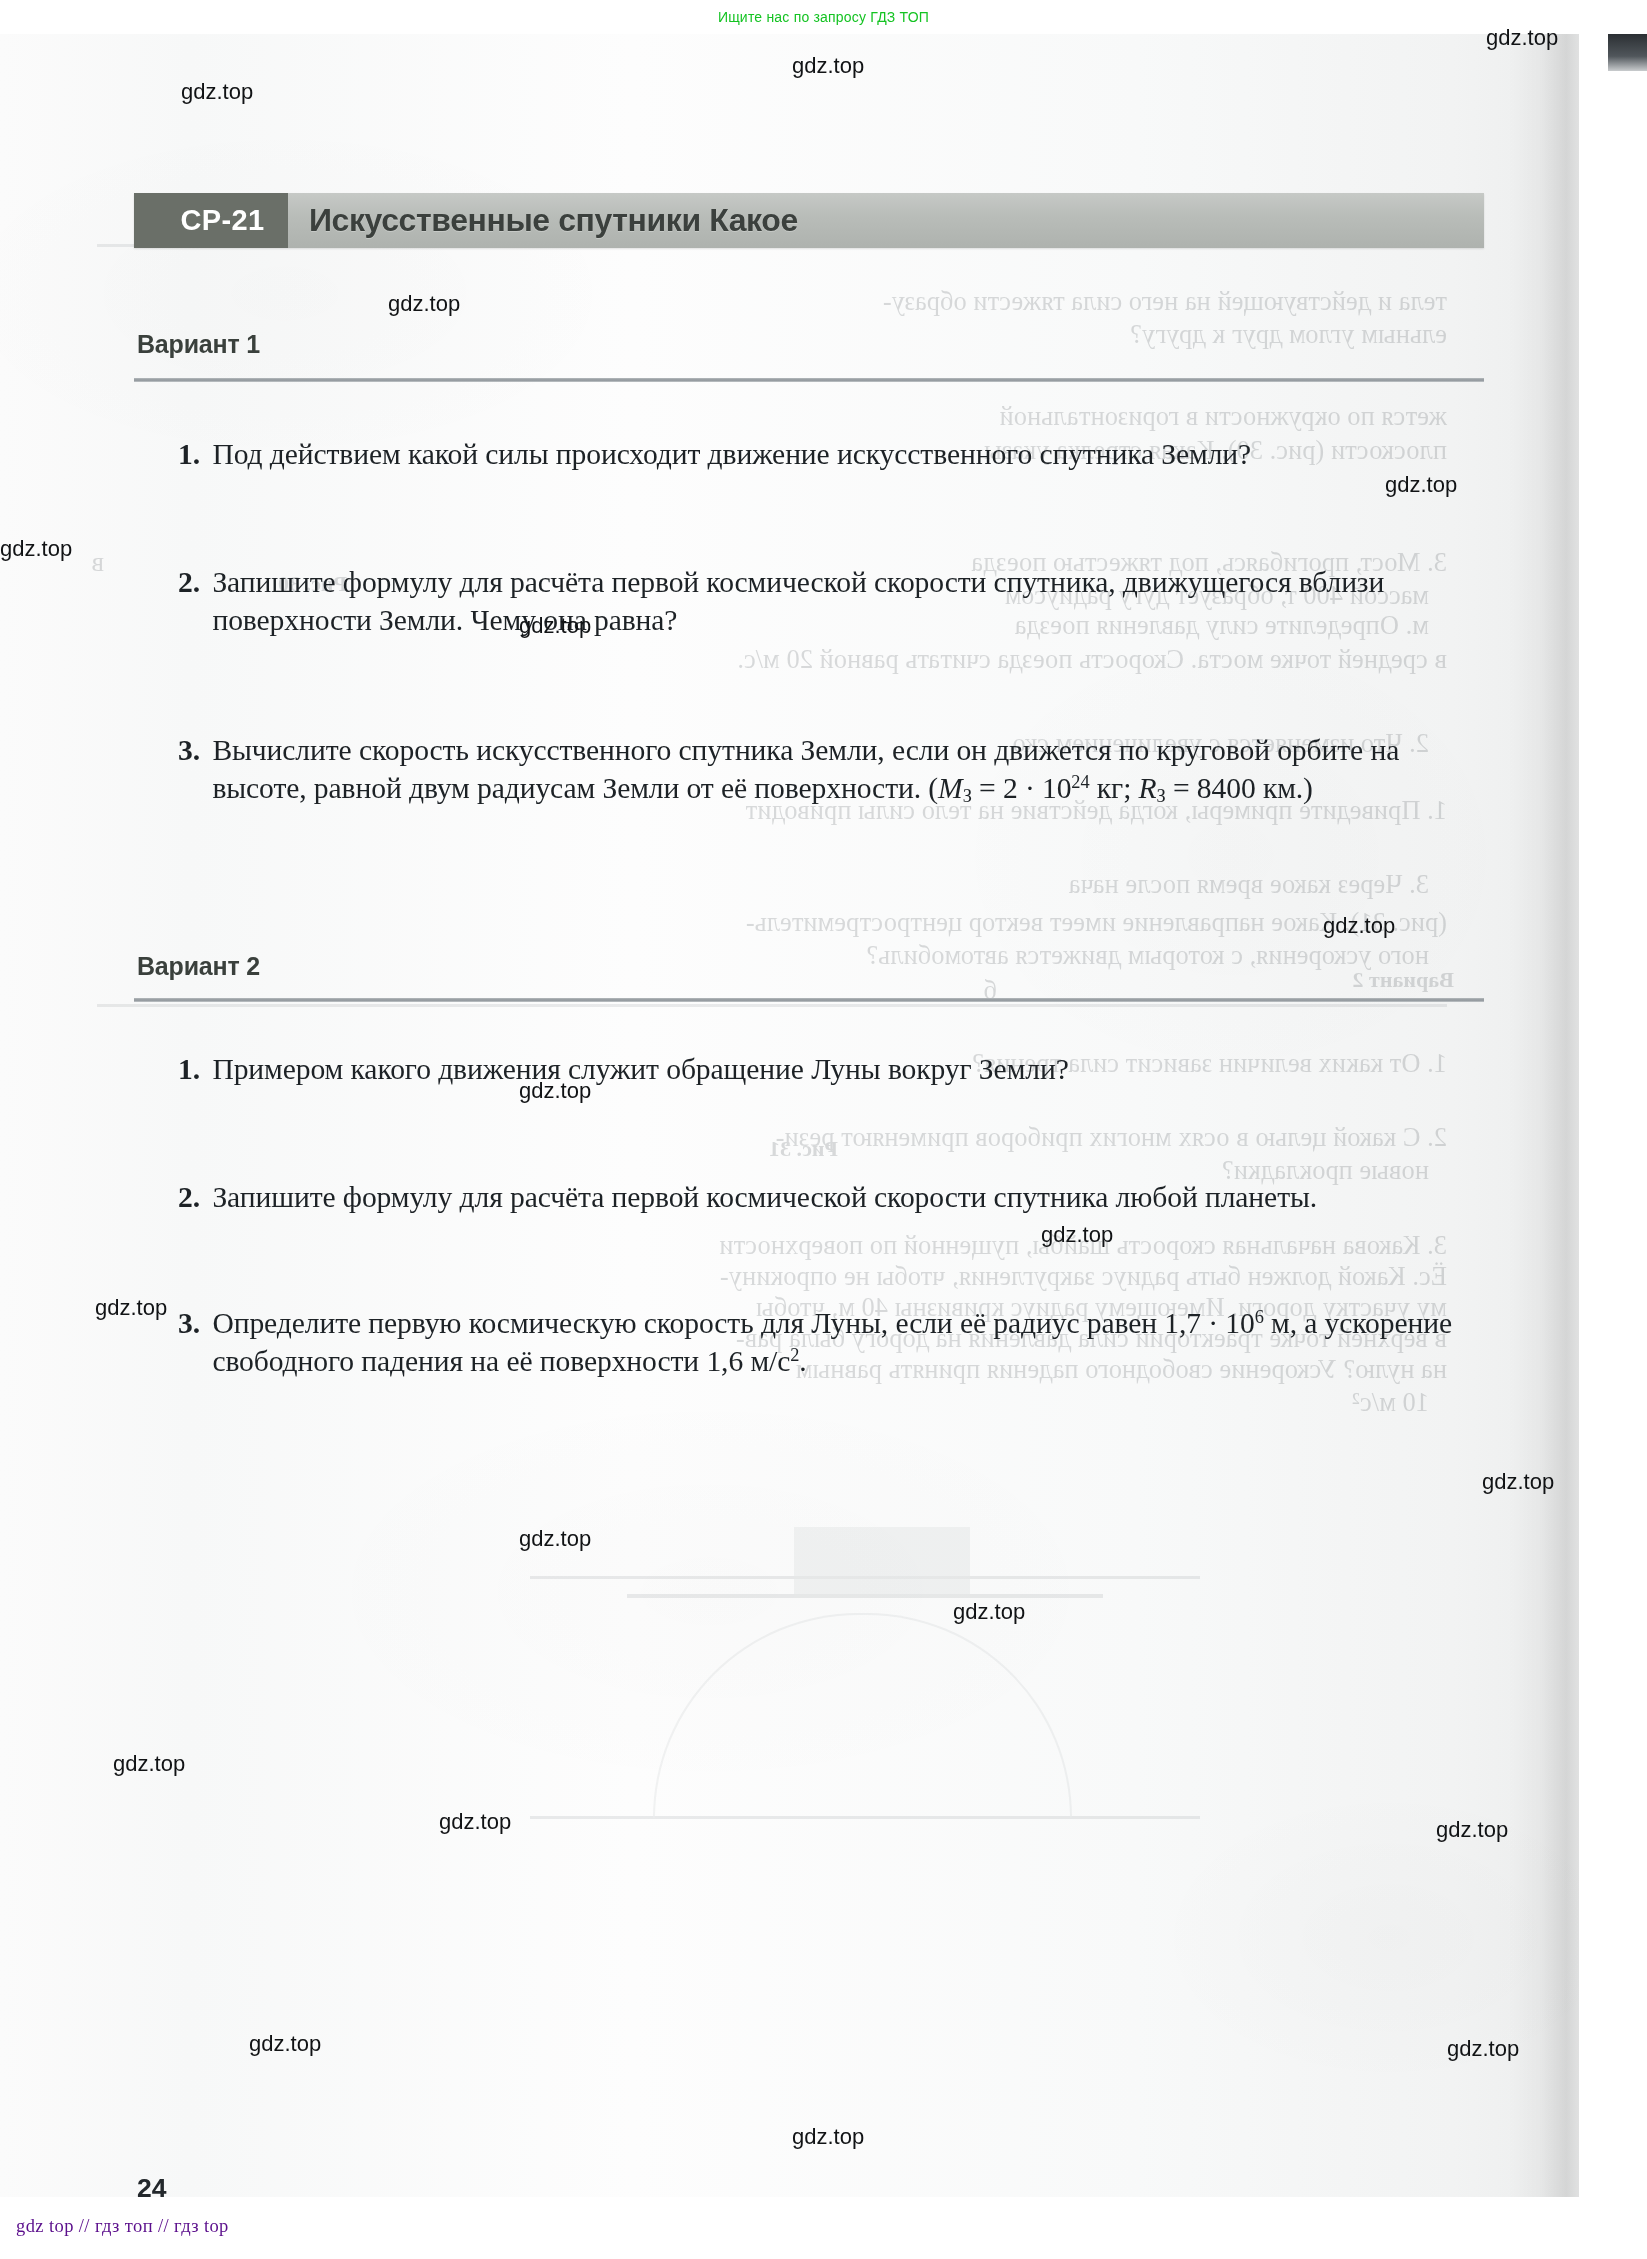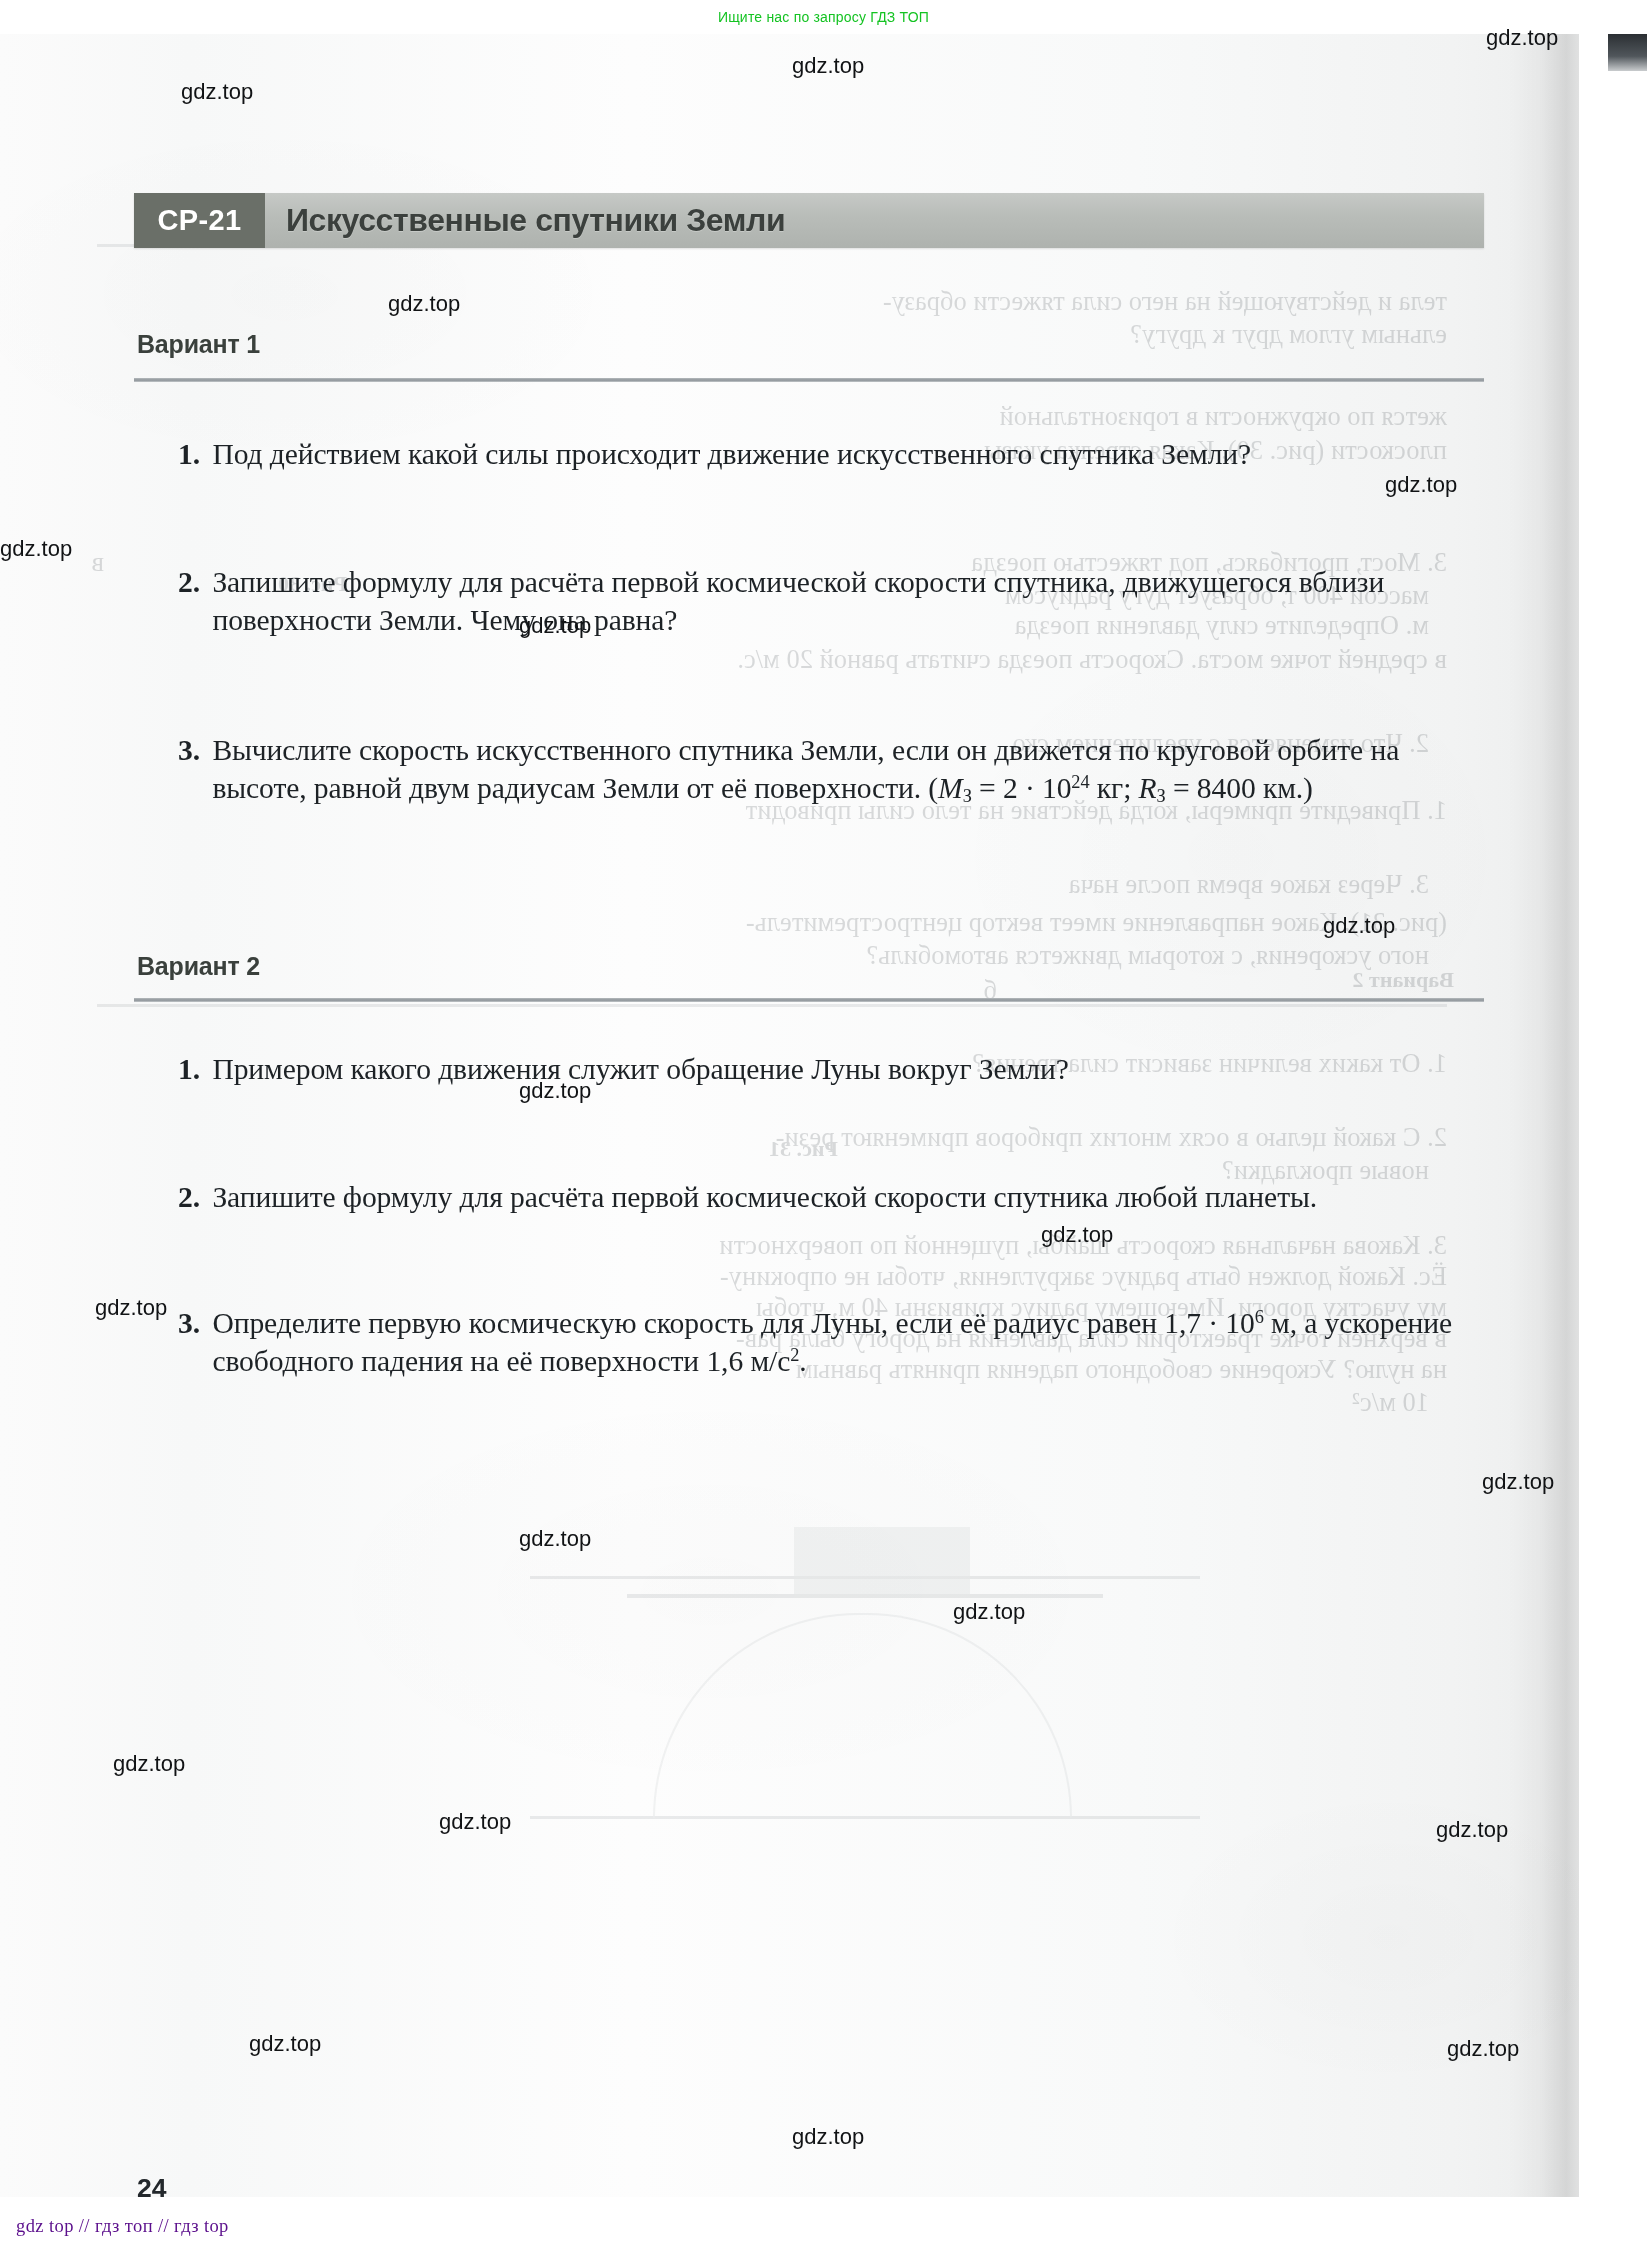--- a/index.html
+++ b/index.html
@@ -124,20 +124,21 @@
     width: 131px;
     background: #6a6f68;
     color: #ffffff;
     font-family: "Liberation Sans", sans-serif;
     font-weight: bold;
     font-size: 29px;
     display: flex;
     align-items: center;
     justify-content: center;
     letter-spacing: 0.4px;
+    padding-left: 23px;
   }
   #chapter-title {
     flex: 1;
     display: flex;
     align-items: center;
     padding-left: 21px;
     color: #3b403d;
     font-family: "Liberation Sans", sans-serif;
     font-weight: bold;
     font-size: 32px;
@@ -262,21 +263,21 @@
       <div class="bleed-rule" style="left: 132px; top: 970px; width: 1350px;"></div>
       <div class="bleed-rule" style="left: 379px; top: 1542px; width: 670px;"></div>
       <div class="bleed-rule" style="left: 379px; top: 1782px; width: 670px;"></div>
       <div class="bleed-fig" style="left: 507px; top: 1579px; width: 415px; height: 203px;"></div>
       <div class="bleed-rule" style="left: 476px; top: 1560px; width: 476px; height: 4.4px;"></div>
       <div style="position: absolute; left: 609px; top: 1493px; width: 176px; height: 71px; background: rgb(141, 147, 152); opacity: 0.55;"></div>
     </div>
 
   <div id="chapter-header">
     <div id="chapter-code" style="background: rgb(106, 111, 104);">СР-21</div>
-    <div id="chapter-title">Искусственные спутники Земли</div>
+    <div id="chapter-title">Искусственные спутники Какое</div>
   </div>
 
   <div class="variant-label" style="left:137px; top:296px;">Вариант 1</div>
   <div class="variant-rule" style="left:134px; top:344px; width:1350px;"></div>
 
   <div class="question" style="left:159px; top:401px; width:1323px;">
     <span class="q-num">1.</span>
     <span class="q-text">Под действием какой силы происходит движение искусствен­ного спутника Земли?</span>
   </div>
 

